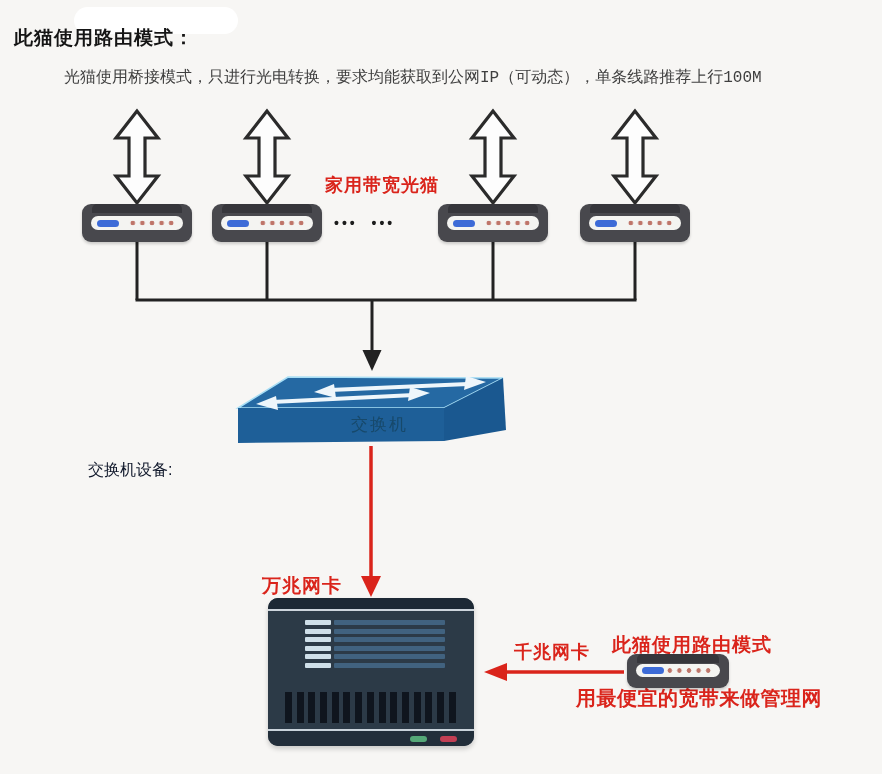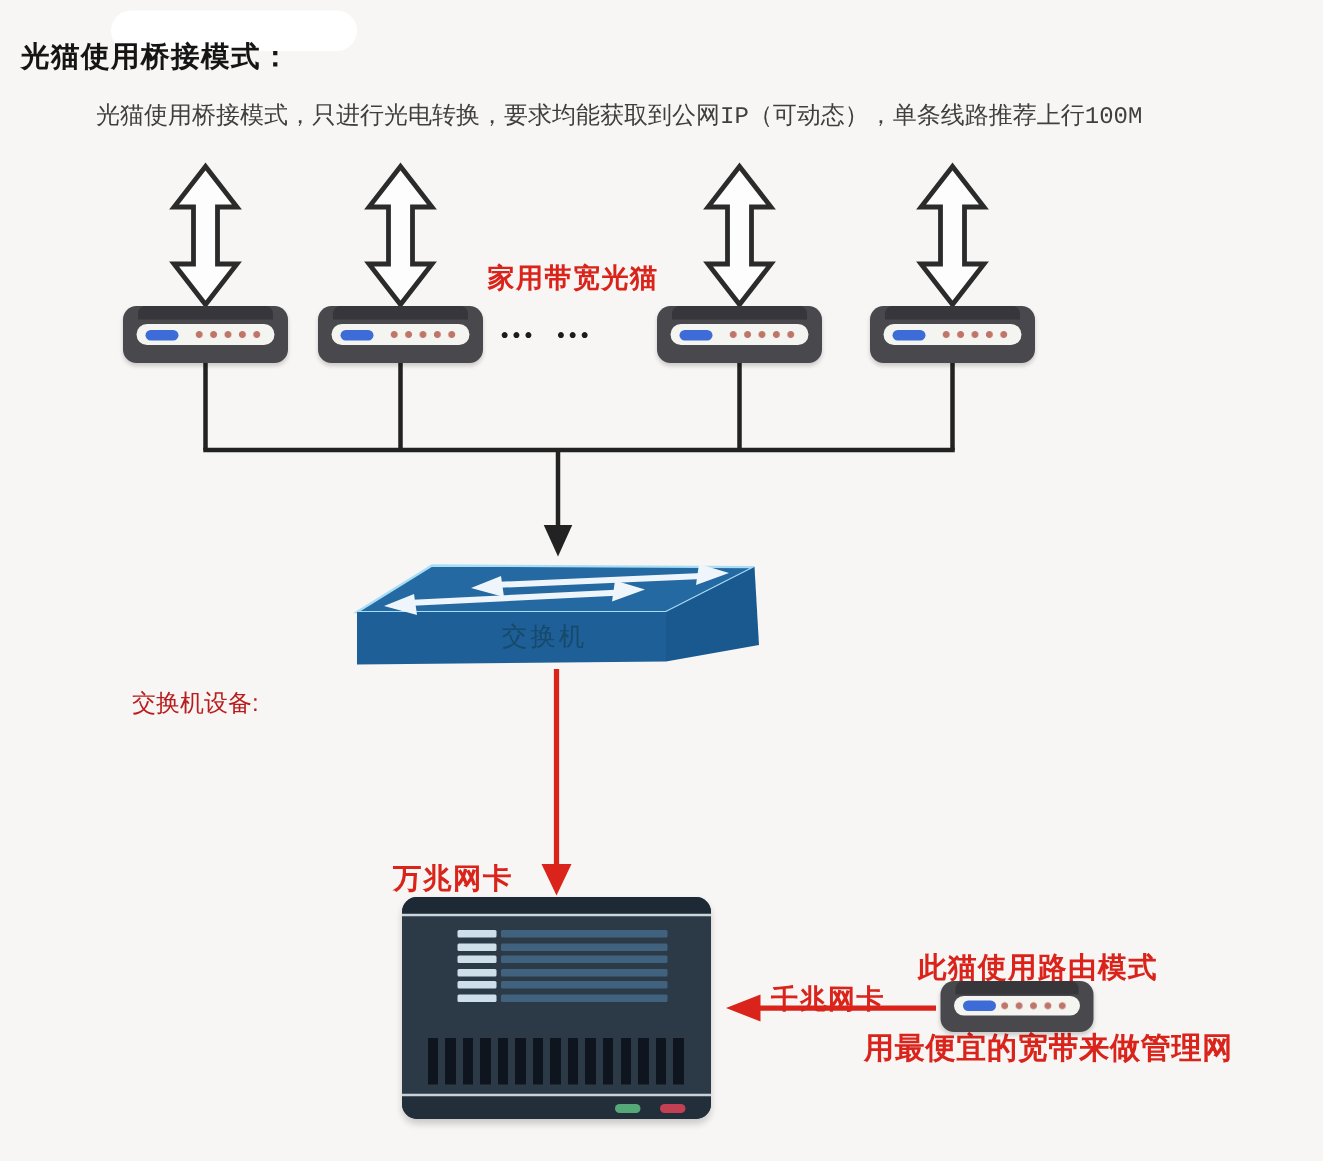--- a/index.html
+++ b/index.html
@@ -27,35 +27,35 @@
   }
   .subtitle{
     left:64px;top:67px;
     font-size:16px;color:#3f3f3f;font-family:Liberation Mono, monospace;
   }
   .red-label{
     color:#da241b;font-weight:bold;
   }
   .label-modem-group{left:325px;top:173px;font-size:18px;letter-spacing:1px;}
   .label-10g{left:262px;top:573px;font-size:19px;letter-spacing:1px;}
-  .label-1g{left:514px;top:640px;font-size:18px;letter-spacing:1px;margin-top:14px;}
+  .label-1g{left:514px;top:640px;font-size:18px;letter-spacing:1px;}
   .label-mgmt-mode{left:612px;top:632px;font-size:19px;letter-spacing:1px;}
   .label-mgmt-note{left:576px;top:685px;font-size:20px;letter-spacing:0.5px;}
   .ellipsis{
     left:334px;top:215px;
     font-size:14px;font-weight:bold;color:#1c1c1c;
     letter-spacing:3px;white-space:pre;
   }
   .switch-label{
-    left:318px;top:413px;width:90px;text-align:center;
+    left:318px;top:413px;width:90px;text-align:right;
     font-size:17px;color:#17496b;letter-spacing:2px;
   }
   .switch-notes{
     left:88px;top:458px;
-    font-size:16px;color:#b91c1c;line-height:23px;
+    font-size:16px;color:#0f172a;line-height:23px;
   }
   
   .modem{
     position:absolute;width:110px;height:38px;
     background:#48484d;border-radius:9px;
     box-shadow:0 2px 3px rgba(0,0,0,0.18);
   }
   .modem-lid{
     position:absolute;top:0;left:10px;right:10px;height:9px;
     background:#36363b;border-radius:5px 5px 0 0;
@@ -147,21 +147,21 @@
       <polygon points="371,597 361,576 381,576" fill="#da241b"></polygon>
     </g>
 
     <g>
       <line x1="506" y1="672" x2="624" y2="672" stroke="#da241b" stroke-width="3.5"></line>
       <polygon points="484,672 507,663 507,681" fill="#da241b"></polygon>
     </g>
   </svg>
 
   <div class="abs title-blob"></div>
-  <div class="abs page-title">光猫使用桥接模式：</div>
+  <div class="abs page-title">此猫使用路由模式：</div>
   <div class="abs subtitle">光猫使用桥接模式，只进行光电转换，要求均能获取到公网IP（可动态），单条线路推荐上行100M</div>
 
   <div class="abs red-label label-modem-group">家用带宽光猫</div>
   <div class="abs ellipsis">•••  •••</div>
 
   <div class="modem" style="left:82px;top:204px">
     <div class="modem-lid"></div>
     <div class="modem-bar">
       <div class="modem-pill"></div>
       <div class="modem-dots"></div>

